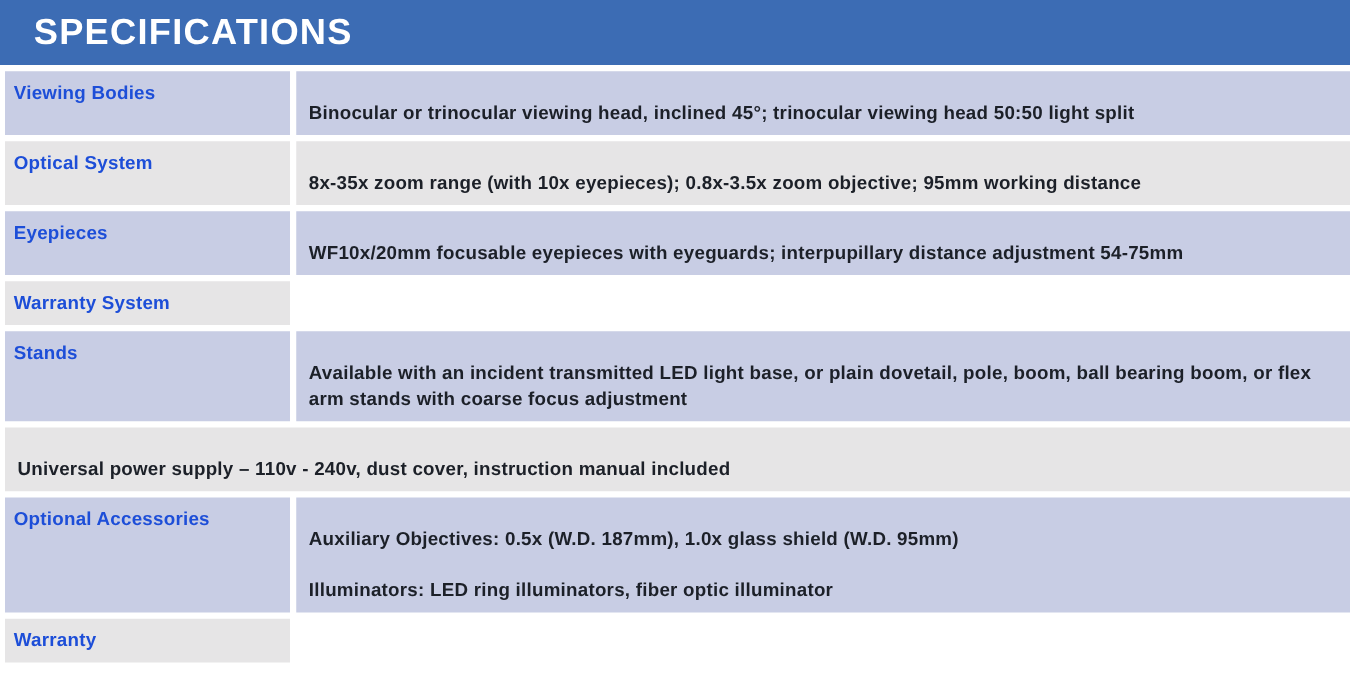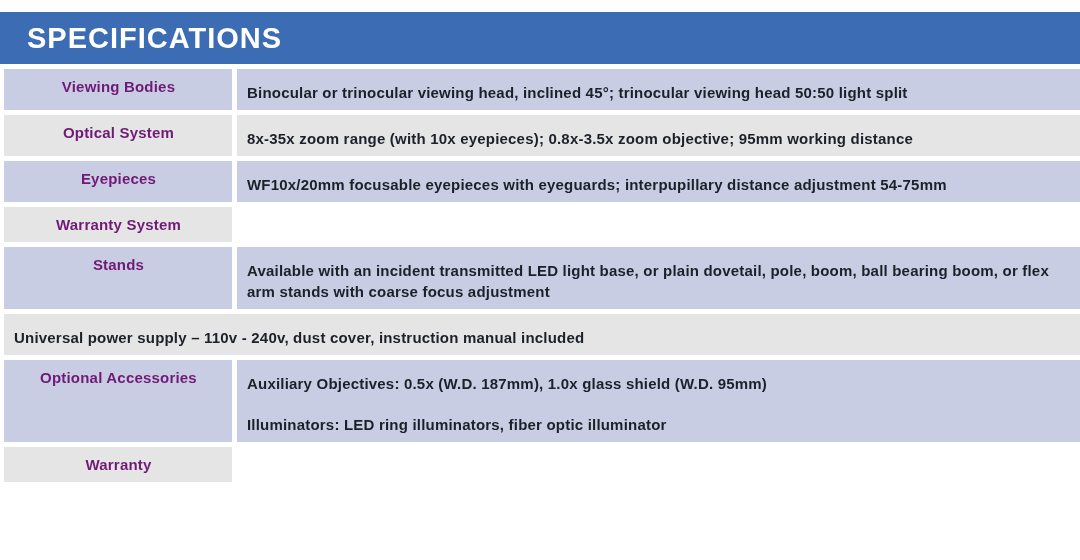--- a/index.html
+++ b/index.html
@@ -8,21 +8,20 @@
     background: #ffffff;
     width: 1080px;
     height: 560px;
     overflow: hidden;
     font-family: "Liberation Sans", "DejaVu Sans", sans-serif;
   }
   .page {
     width: 1080px;
     height: 400px;
     background: #ffffff;
-    margin-top: 12px;
   }
   .header-bar {
     height: 52px;
     background: #3c6cb4;
     display: flex;
     align-items: center;
   }
   .header-bar .title {
     color: #ffffff;
     font-size: 29px;
@@ -41,26 +40,25 @@
   .cell-label {
     width: 228px;
     flex: 0 0 228px;
     margin-right: 5px;
     padding: 7px 6px 7px 7px;
     box-sizing: border-box;
     font-size: 15px;
     font-weight: 700;
     letter-spacing: 0.2px;
     line-height: 21px;
-    color: #701a75;
-    text-align: center;
+    color: #1d4ed8;
   }
   .cell-value {
     flex: 1 1 auto;
-    padding: 13px 14px 7px 10px;
+    padding: 23px 14px 7px 10px;
     box-sizing: border-box;
     font-size: 15px;
     font-weight: 700;
     letter-spacing: 0.2px;
     line-height: 21px;
     color: #1c2028;
   }
   .cell-value p {
     margin: 0 0 20px 0;
   }

